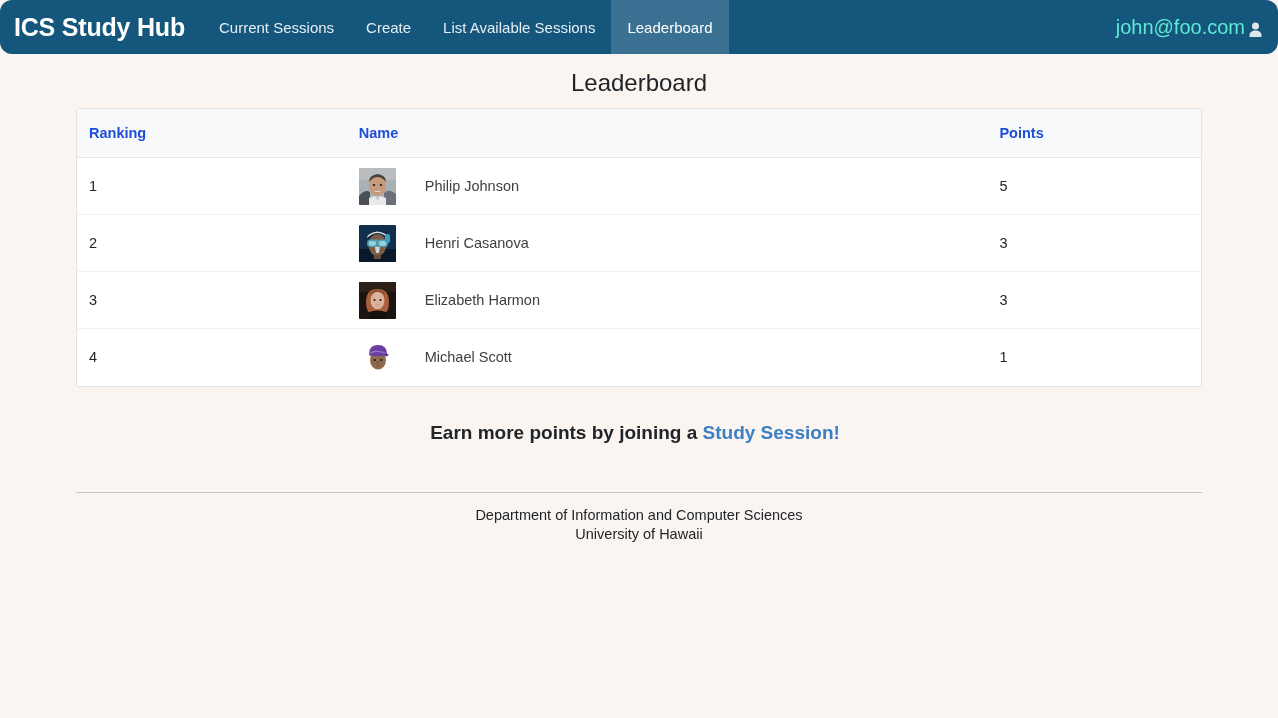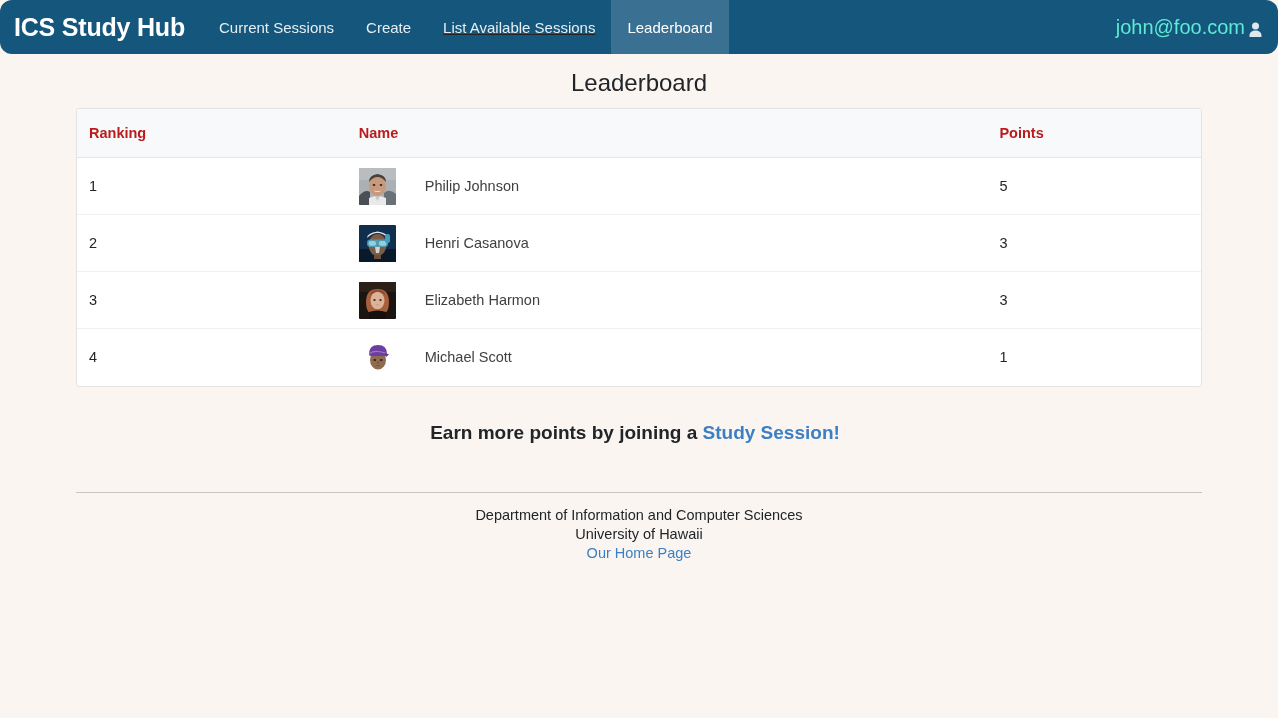--- a/index.html
+++ b/index.html
@@ -110,21 +110,21 @@
     border-collapse: collapse;
     font-size: 14.5px;
   }
   table.leaderboard thead tr {
     background: #f8f9fa;
   }
   table.leaderboard th {
     text-align: left;
     font-weight: bold;
     font-size: 14.5px;
-    color: #b91c1c;
+    color: #1d4ed8;
     padding: 16px 0 16px 12px;
     border-bottom: 1px solid #e6e6e6;
   }
   table.leaderboard td {
     padding: 0 0 0 12px;
     height: 57px;
     vertical-align: middle;
     border-bottom: 1px solid #f0f0f0;
     color: #212529;
     font-size: 14.5px;
@@ -202,21 +202,21 @@
 <nav class="navbar">
   <a class="navbar-brand">ICS Study Hub</a>
 
   <ul class="nav-links">
     <li style="display:flex;">
       <a class="nav-item">Current Sessions</a>
     </li>
     <li style="display:flex;">
       <a class="nav-item">Create</a>
     </li>
-    <li style="display:flex;text-decoration:underline;">
+    <li style="display:flex;">
       <a class="nav-item">List Available Sessions</a>
     </li>
     <li style="display:flex;">
       <a class="nav-item active">Leaderboard</a>
     </li>
   </ul>
 
   <div class="navbar-right">
     <a class="user-link">
       <span>john@foo.com</span>
@@ -345,17 +345,14 @@
 
 <div class="cta">
   <span>Earn more points by joining a </span><a>Study Session!</a>
 </div>
 
 <footer>
   <hr class="footer-divider">
   <div class="footer-text">
     <div>Department of Information and Computer Sciences</div>
     <div>University of Hawaii</div>
-    <div>
-      <a>Our Home Page</a>
-    </div>
   </div>
 </footer>
 
 </body></html>

